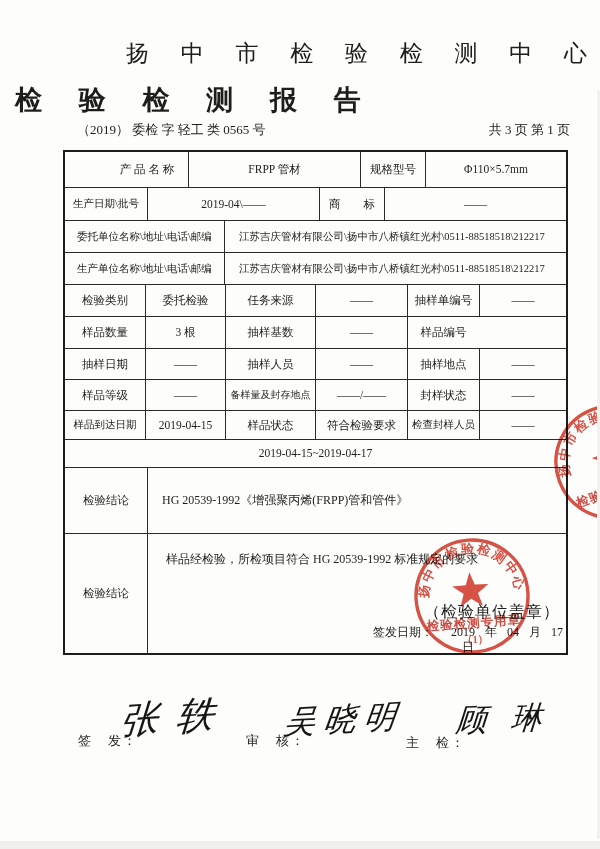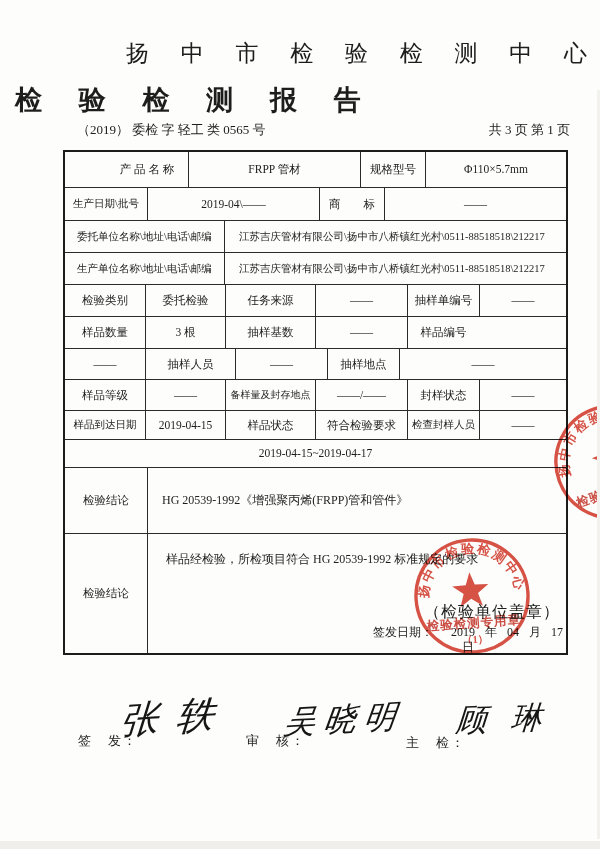--- a/index.html
+++ b/index.html
@@ -102,20 +102,21 @@
 
     <div class="r" style="height:31px">
       <div class="c" style="width:80px">样品数量</div>
       <div class="c" style="width:80px">3 根</div>
       <div class="c" style="width:90px">抽样基数</div>
       <div class="c" style="width:92px">——</div>
       <div class="c" style="width:72px">样品编号</div>
     </div>
 
     <div class="r" style="height:30px">
+      <div class="c" style="width:80px">抽样日期</div>
       <div class="c" style="width:80px">——</div>
       <div class="c" style="width:90px">抽样人员</div>
       <div class="c" style="width:92px">——</div>
       <div class="c" style="width:72px">抽样地点</div>
       <div class="c rest">——</div>
     </div>
 
     <div class="r" style="height:30px">
       <div class="c" style="width:80px">样品等级</div>
       <div class="c" style="width:80px">——</div>

